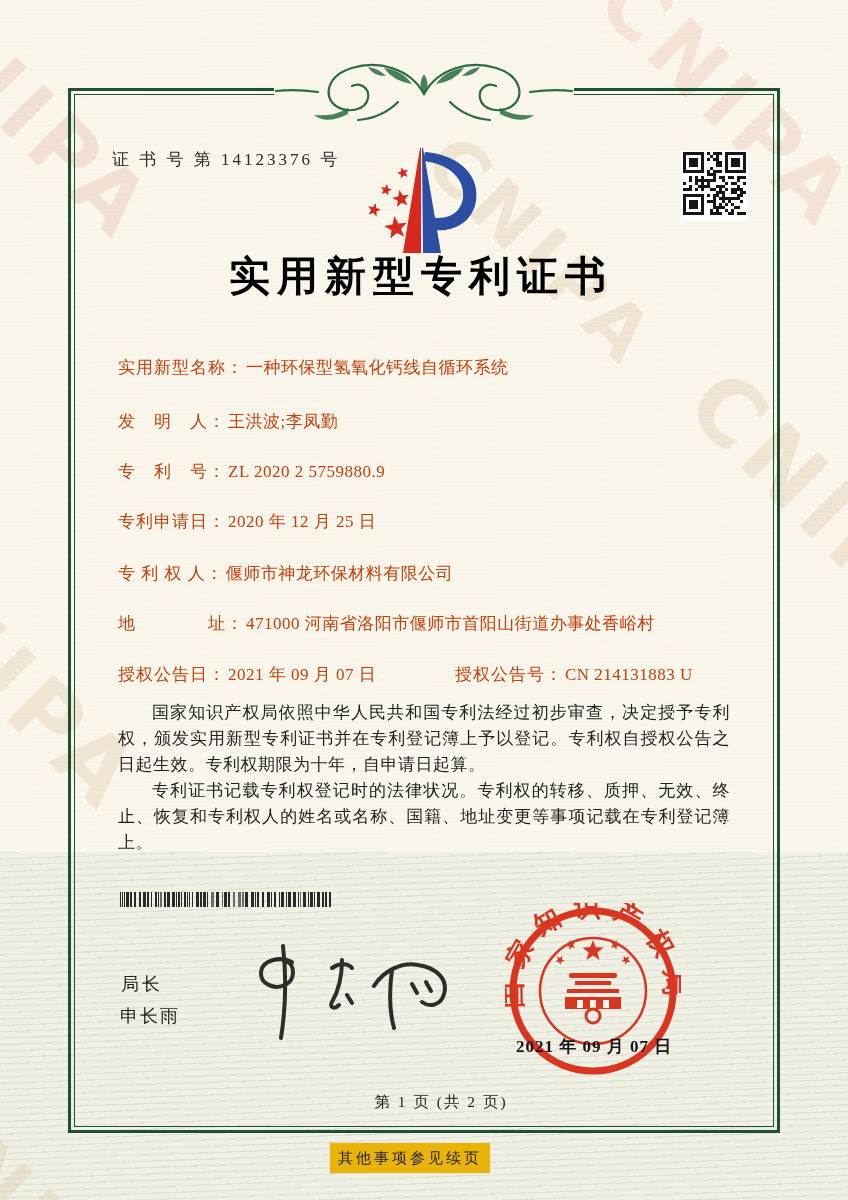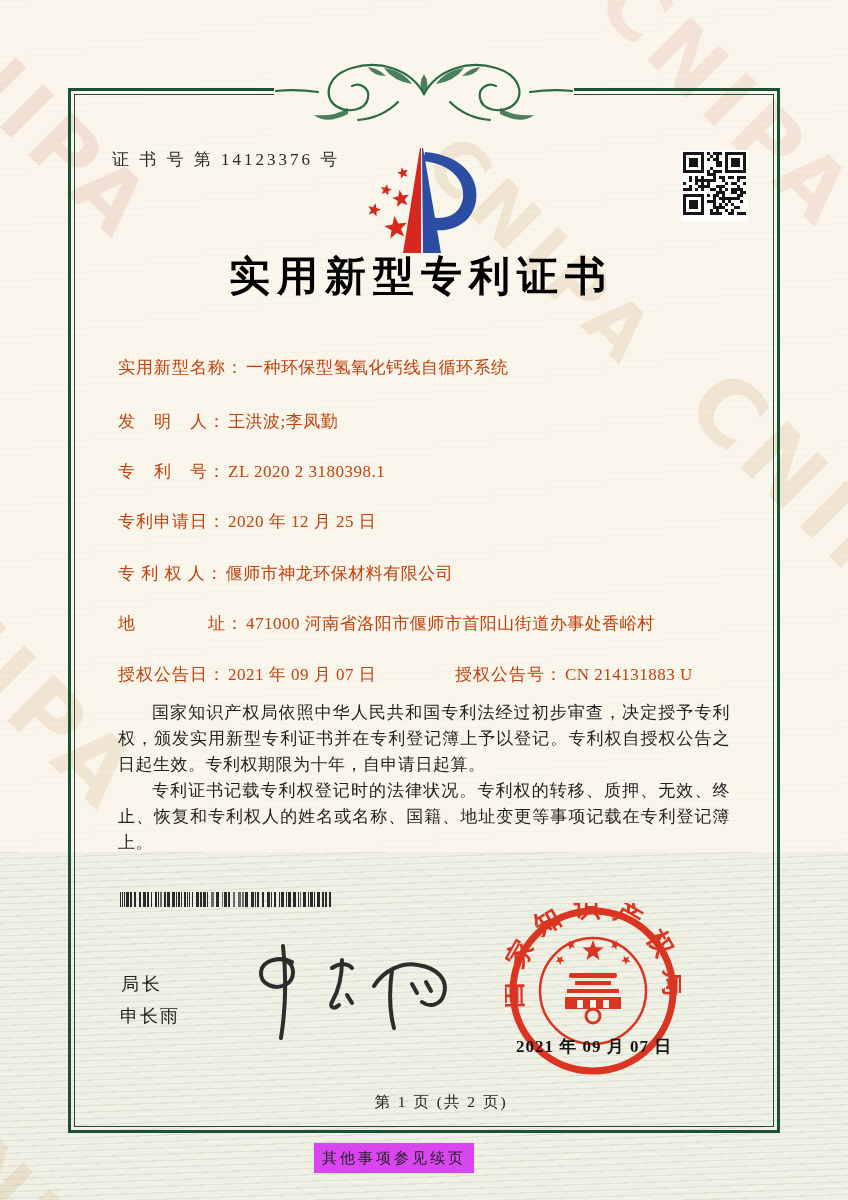--- a/index.html
+++ b/index.html
@@ -69,21 +69,21 @@
   .seal{left:505px;top:903px;z-index:5;opacity:0.95;}
   .seal-date{
     left:516px;top:1035px;z-index:6;font-size:17px;font-weight:bold;
     letter-spacing:1px;color:#141414;white-space:nowrap;
   }
   .page-number{
     left:68px;top:1092px;width:746px;z-index:4;text-align:center;
     font-size:15.5px;letter-spacing:2px;color:#222;
   }
   .note-box{
-    left:314px;top:1143px;width:160px;height:30px;z-index:4;background:#d946ef;
+    left:330px;top:1143px;width:160px;height:30px;z-index:4;background:#eab308;
     text-align:center;line-height:30px;font-size:15px;letter-spacing:3px;color:#222;
     box-shadow:0 0 0 1px rgba(0,0,0,0.03);
   }
 </style>
 </head>
 <body>
 
 <div class="abs waves-all"></div>
 <div class="abs waves-band"></div>
 
@@ -277,21 +277,21 @@
 
 <div class="abs doc-title">实用新型专利证书</div>
 
 <div class="abs frow" style="top:356px;">
   <span class="lab">实用新型名称：</span><span class="val">一种环保型氢氧化钙线自循环系统</span>
 </div>
 <div class="abs frow" style="top:410px;">
   <span class="lab">发　明　人：</span><span class="val">王洪波;李凤勤</span>
 </div>
 <div class="abs frow" style="top:460px;">
-  <span class="lab">专　利　号：</span><span class="val">ZL 2020 2 3180398.1</span>
+  <span class="lab">专　利　号：</span><span class="val">ZL 2020 2 5759880.9</span>
 </div>
 <div class="abs frow" style="top:510px;">
   <span class="lab">专利申请日：</span><span class="val">2020 年 12 月 25 日</span>
 </div>
 <div class="abs frow" style="top:562px;">
   <span class="lab">专 利 权 人：</span><span class="val">偃师市神龙环保材料有限公司</span>
 </div>
 <div class="abs frow" style="top:612px;">
   <span class="lab">地　　　　址：</span><span class="val">471000  河南省洛阳市偃师市首阳山街道办事处香峪村</span>
 </div>

